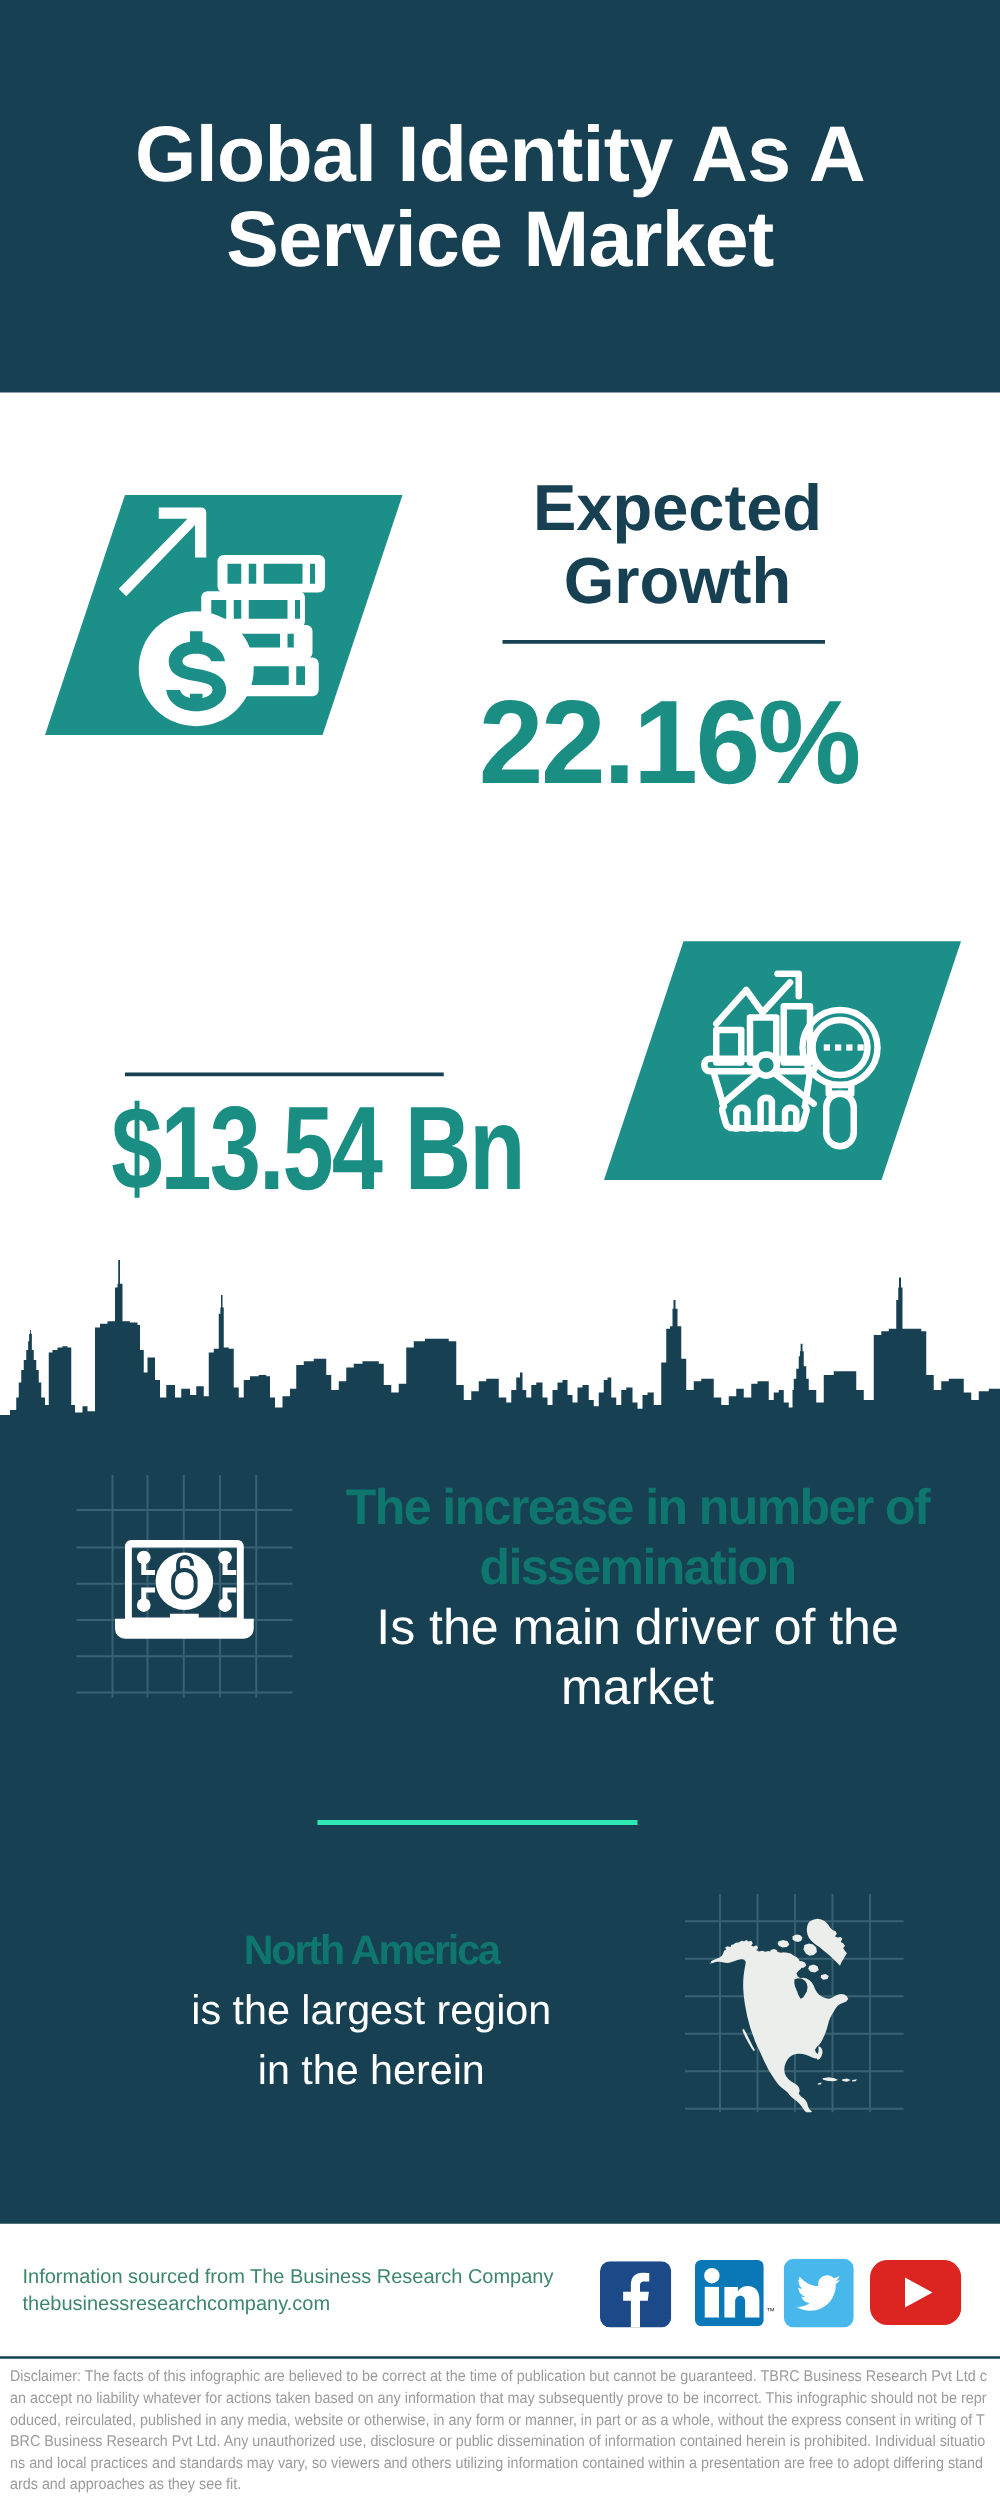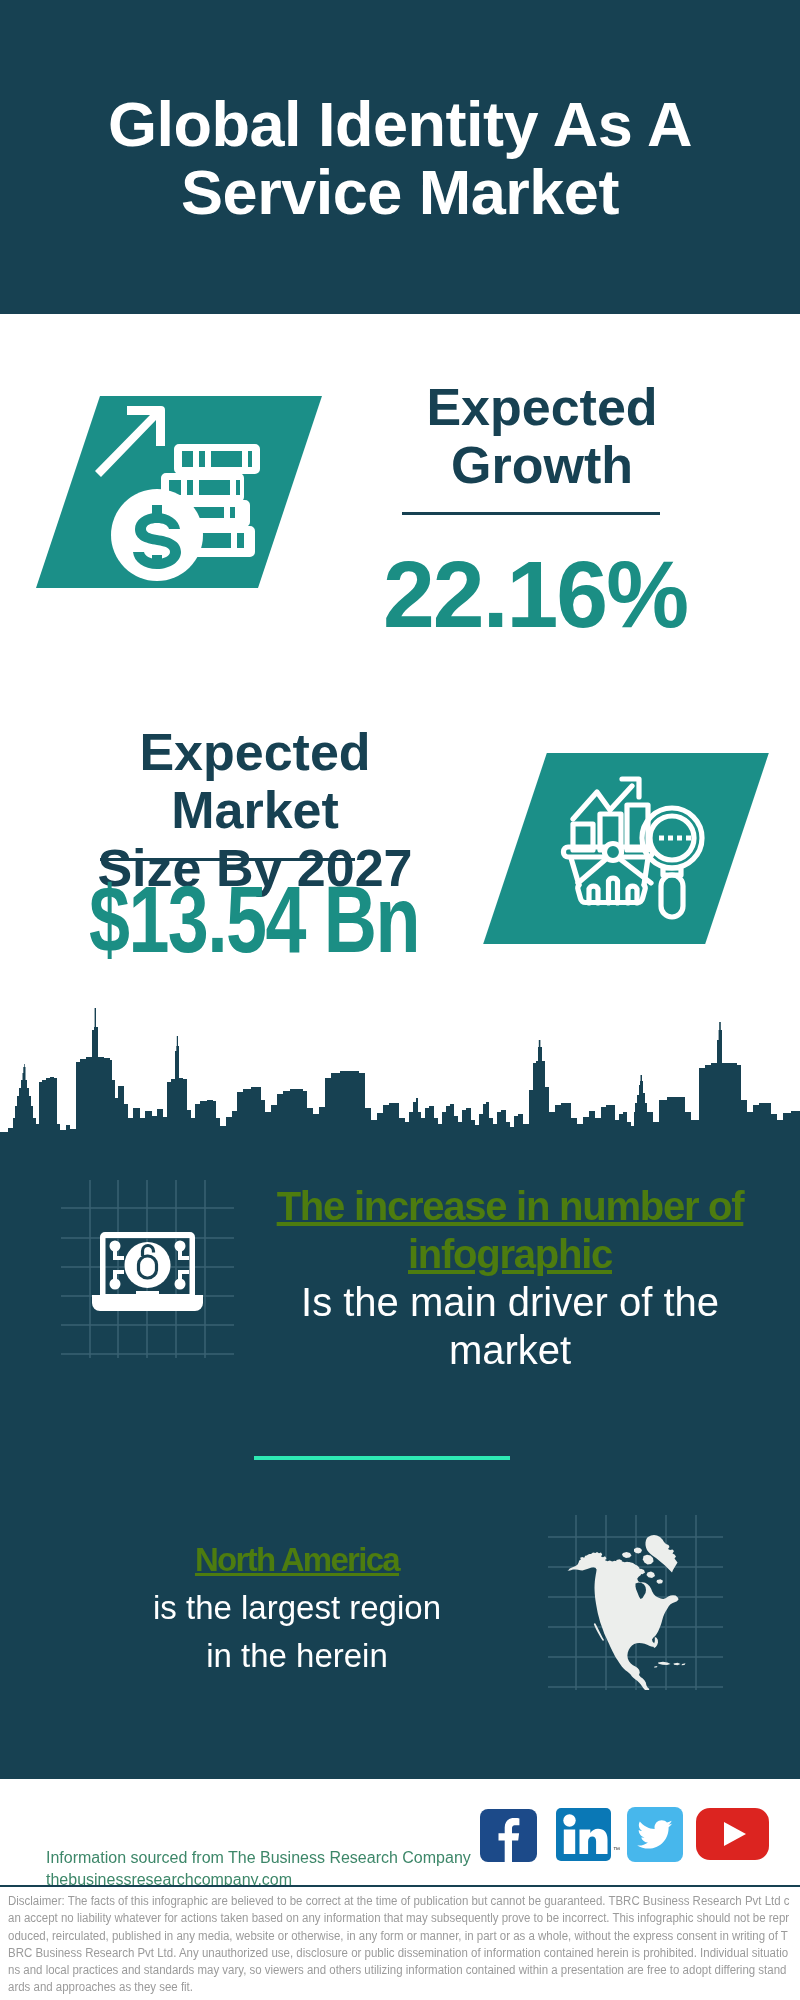--- a/index.html
+++ b/index.html
@@ -4,21 +4,21 @@
 <style>
   html,body{margin:0;padding:0;}
   body{width:800px;height:2000px;background:#fff;font-family:"Liberation Sans",sans-serif;overflow:hidden;}
   .page{position:relative;width:800px;height:2000px;border-radius:26px;}
   .header{position:absolute;left:0;top:0;width:800px;height:314px;background:#174152;}
   .title{position:absolute;left:60px;top:90px;width:680px;text-align:center;color:#fff;font-weight:bold;font-size:63px;line-height:68px;letter-spacing:-0.5px;}
   
   .para{position:absolute;background:#1b8f88;transform:skewX(-18.43deg);}
   .ovl{position:absolute;}
   .drv{position:absolute;text-align:center;font-size:40px;line-height:48px;white-space:nowrap;}
-  .drv .hl{color:#4d7c0f;font-weight:bold;letter-spacing:-1.25px;text-decoration:underline;}
+  .drv .hl{color:#0f766e;font-weight:bold;letter-spacing:-1.25px;}
   .drv .pl{color:#fff;}
   .accent-rule{position:absolute;height:4px;background:#2ee9b4;}
   .grid-lines line{stroke:#3a6273;stroke-width:1.5;}
   .footer-text{position:absolute;color:#3d8769;font-size:16px;line-height:22px;}
   .soc{position:absolute;}
   .disclaimer-band{position:absolute;left:0;top:1885px;width:800px;height:115px;background:#fff;border-top:2px solid #174152;}
   .disclaimer{position:absolute;left:8px;top:1893px;width:852px;color:#9b9b9b;font-size:12.5px;line-height:17.3px;text-align:left;word-break:break-all;transform:scaleX(0.918);transform-origin:left top;}
   .dark{position:absolute;left:0;top:1160px;width:800px;height:619px;background:#174152;}
   .stat-label{position:absolute;color:#174152;font-weight:bold;font-size:52px;line-height:58px;text-align:center;}
   .rule{position:absolute;height:3px;background:#174152;}
@@ -51,24 +51,20 @@
         <path d="M67 113 c-13 0 -22 7 -22 16 0 11 10 14 22 16 9 1.5 13 3 13 7 0 4 -6 7 -13 7 -7 0 -12 -3 -13 -7 h-11 c1 10 11 17 24 17 14 0 24 -8 24 -17 0 -11 -11 -15 -24 -17 -8 -1.3 -11 -3 -11 -6 0 -4 5 -6 11 -6 6 0 11 2 12 6 h11 c-1 -9 -11 -16 -23 -16 Z"></path>
       </g>
     </g>
   </svg>
   <div class="stat-label" style="left:342px;top:378px;width:400px;">
     <span>Expected Growth</span><br>
   </div>
   <div class="rule" style="left:402px;top:512px;width:258px;"></div>
   <div class="stat-value" style="left:383px;top:544px;text-align:left;font-size:95px;letter-spacing:-2px;transform:scaleX(0.98);transform-origin:left top;">22.16%</div>
 
-  <div class="stat-label" style="left:55px;top:723px;width:400px;">
-    <span>Expected Market</span><br>
-    <span>Size By 2027</span>
-  </div>
   <div class="rule" style="left:100px;top:858px;width:255px;"></div>
   <div class="stat-value" style="left:89px;top:869px;text-align:left;font-size:95px;letter-spacing:-2px;transform:scaleX(0.775);transform-origin:left top;">$13.54 Bn</div>
   <div class="para" style="left:515px;top:753px;width:222px;height:191px;"></div>
   <svg class="ovl" style="left:558px;top:776px;" width="152" height="162" viewBox="0 0 152 162">
     <g fill="none" stroke="#fff" stroke-width="5.2" stroke-linecap="round" stroke-linejoin="round">
       <polyline points="15,43 39,16 52,34 74,10"></polyline>
       <polyline points="64,3 81,3 81,21"></polyline>
       <rect x="15" y="48" width="20" height="26"></rect>
       <rect x="42" y="38" width="21" height="36"></rect>
       <rect x="69" y="29" width="21" height="45"></rect>
@@ -130,21 +126,21 @@
       <path d="M88 20 h4 v8 h7 v4 h-11 Z"></path>
       <path d="M88 54 h4 v-8 h7 v-4 h-11 Z"></path>
     </g>
     <g fill="none" stroke="#174152" stroke-width="3.2">
       <path d="M52.5 28 v-5 a5.5 5.5 0 0 1 11 0 v1.6"></path>
       <rect x="48.5" y="28" width="18" height="22" rx="8.6"></rect>
     </g>
   </svg>
   <div class="drv" style="left:260px;top:1182px;width:500px;">
     <span class="hl">The increase in number of</span><br>
-    <span class="hl">infographic</span><br>
+    <span class="hl">dissemination</span><br>
     <span class="pl">Is the main driver of the</span><br>
     <span class="pl">market</span>
   </div>
   <div class="accent-rule" style="left:254px;top:1456px;width:256px;"></div>
 
   <div class="drv" style="left:47px;top:1536px;width:500px;font-size:33px;line-height:48px;">
     <span class="hl" style="letter-spacing:-1.7px;">North America</span><br>
     <span class="pl">is the largest region</span><br>
     <span class="pl">in the herein</span>
   </div>
@@ -178,21 +174,21 @@
       <path fill="#eceeec" d="M 97.0 60.0 L 100.5 59.2 L 103.0 60.8 L 102.0 63.2 L 98.5 63.8 L 96.5 62.0 Z"></path>
       <path fill="#eceeec" d="M 94.8 117.0 L 96.6 117.8 L 97.8 119.8 L 98.0 122.4 L 97.2 125.0 L 95.8 127.0 L 94.2 128.0 L 93.2 126.4 L 94.0 123.8 L 94.8 121.2 L 94.8 119.0 Z"></path>
       <path fill="#eceeec" d="M 9.2 49.8 L 13.0 48.4 L 11.0 50.2 L 7.4 51.0 Z"></path>
       <path fill="#eceeec" d="M 98.0 142.5 L 103.0 141.8 L 107.5 142.6 L 110.5 144.0 L 107.0 145.0 L 102.5 144.8 L 98.5 143.8 Z"></path>
       <path fill="#eceeec" d="M 113.5 143.5 L 117.5 142.8 L 120.5 144.0 L 117.5 145.3 L 114.0 144.8 Z"></path>
       <path fill="#eceeec" d="M 122.0 144.0 L 125.5 143.3 L 124.5 145.0 L 121.5 145.2 Z"></path>
       <path fill="#eceeec" d="M 94.5 146.5 L 97.5 146.0 L 96.5 147.6 L 94.0 147.6 Z"></path>
       <path fill="#174152" d="M 75.5 63.5 L 78.5 62.5 L 81.5 63.0 L 84.0 64.5 L 85.5 67.0 L 86.0 70.0 L 85.5 73.0 L 84.0 75.5 L 82.5 78.0 L 80.5 79.0 L 79.0 76.5 L 78.0 74.0 L 77.0 71.5 L 76.0 69.0 L 75.5 66.5 Z"></path>
     </svg>
 
-  <div class="footer-text" style="left:46px;top:1811px;width:440px;margin-top:36px;">
+  <div class="footer-text" style="left:18px;top:1811px;width:440px;">
     <span>Information sourced from The Business Research Company</span><br>
     <span>thebusinessresearchcompany.com</span>
   </div>
   <svg class="soc" style="left:480px;top:1809px;" width="57" height="53" viewBox="0 0 57 53">
     <rect x="0" y="0" width="57" height="53" rx="8" fill="#1c4a89"></rect>
     <path fill="#fff" d="M32.0 53 V31.6 h6.2 l0.9 -7.3 h-7.1 v-4.6 c0 -2.1 0.6 -3.5 3.6 -3.5 h3.8 V9.4 c-0.7 -0.1 -2.9 -0.3 -5.5 -0.3 -5.5 0 -9.2 3.3 -9.2 9.5 v5.7 h-6.2 v7.3 h6.2 V53 Z"></path>
   </svg>
   <svg class="soc" style="left:556px;top:1808px;" width="55" height="53" viewBox="0 0 55 53">
     <rect x="0" y="0" width="55" height="53" rx="5" fill="#0a78b6"></rect>
     <circle cx="13.5" cy="12.5" r="6.2" fill="#fff"></circle>

